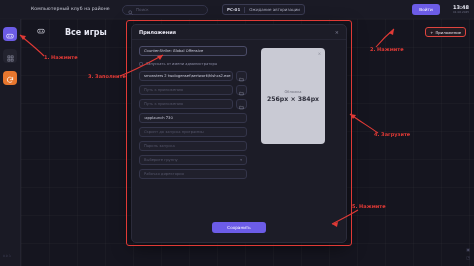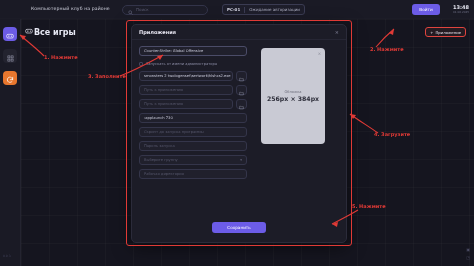--- a/index.html
+++ b/index.html
@@ -62,21 +62,21 @@
   .rail-bottom { position: absolute; bottom: 8px; left: 3px; font-size: 3px; color: #41425a; line-height: 4px; }
 
   
   .content { position: absolute; left: 21px; top: 19px; right: 0; bottom: 0;
     background:
       linear-gradient(to right, rgba(255,255,255,.022) 1px, transparent 1px) 0 0 / 28px 28px,
       linear-gradient(to bottom, rgba(255,255,255,.022) 1px, transparent 1px) 0 0 / 28px 28px,
       #15151f;
   }
   .games-title {
-    position: absolute; left: 4px; top: 8px; display: flex; align-items: center; gap: 1px;
+    position: absolute; left: 16px; top: 8px; display: flex; align-items: center; gap: 20px;
     font-size: 8px; color: #e8e9f5; font-weight: bold;
   }
   .add-app-btn {
     position: absolute; right: 8px; top: 8px; height: 10px;
     border: 1px solid #e0443e; border-radius: 3px; background: #241b22;
     display: flex; align-items: center; gap: 2px; padding: 0 4px;
     font-size: 3.8px; color: #e9e3ee;
   }
 
   

